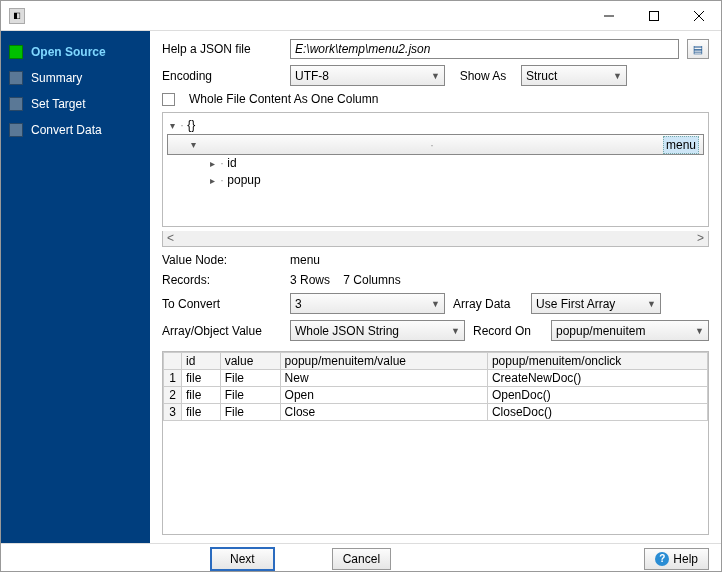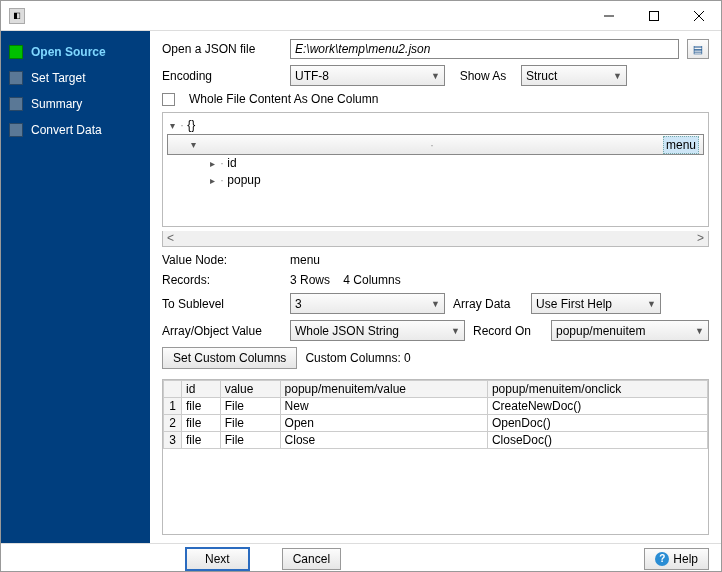--- a/index.html
+++ b/index.html
@@ -38,21 +38,21 @@
 .btn { border: 1px solid #999; background: linear-gradient(#fcfcfc,#e6e6e6); padding: 3px 10px; }
 .btn.primary { border: 2px solid #2a6bbf; padding: 3px 18px; }
 .btn.help { border: 1px solid #999; padding: 3px 10px; display: flex; align-items: center; gap: 4px; }
 
 .tbl { border: 1px solid #bbb; flex: 1; overflow: auto; margin-top: 4px; }
 table { border-collapse: collapse; width: 100%; }
 th, td { border: 1px solid #ccc; padding: 1px 4px; text-align: left; font-weight: normal; height: 17px; }
 th { background: #f4f4f4; }
 th.rh, td.rh { width: 18px; background: #f4f4f4; text-align: center; }
 
-.foot { height: 30px; border-top: 1px solid #ddd; display: flex; align-items: center; justify-content: center; gap: 32px; padding: 0 12px; }
+.foot { height: 30px; border-top: 1px solid #ddd; display: flex; align-items: center; justify-content: center; gap: 57px; padding: 0 12px; }
 .foot .right { margin-left: auto; }
 .hicon { width: 14px; height: 14px; border-radius: 50%; background: #2a8dd4; color: #fff; display: inline-flex; align-items: center; justify-content: center; font-size: 10px; font-weight: bold; }
 </style>
 </head>
 <body>
 
 <div class="titlebar">
   <div class="icon">◧</div>
   <div class="spacer"></div>
   <div class="tbtn">
@@ -74,35 +74,35 @@
 </div>
 
 <div class="body">
   <div class="side" id="side">
       <div class="step active">
         <div class="sq"></div>
         <span>Open Source</span>
       </div>
       <div class="step">
         <div class="sq"></div>
+        <span>Summary</span>
+      </div>
+      <div class="step">
+        <div class="sq"></div>
         <span>Set Target</span>
       </div>
       <div class="step">
         <div class="sq"></div>
-        <span>Summary</span>
-      </div>
-      <div class="step">
-        <div class="sq"></div>
         <span>Convert Data</span>
       </div>
     </div>
 
   <div class="main">
     <div class="row">
-      <div class="lbl">Open a JSON file</div>
+      <div class="lbl">Help a JSON file</div>
       <input class="inp" value="E:\work\temp\menu2.json" style="">
       <div class="icbtn">▤</div>
     </div>
     <div class="row">
       <div class="lbl">Encoding</div>
       <div class="sel sm">
           <span>UTF-8</span>
           <span class="arr">▼</span>
         </div>
       <div style="width:60px;text-align:center">Show As</div>
@@ -130,49 +130,45 @@
         <span>&lt;</span>
         <span>&gt;</span>
       </div>
 
     <div class="row">
         <div class="lbl">Value Node:</div>
         <div>menu</div>
       </div>
     <div class="row">
         <div class="lbl">Records:</div>
-        <div style="white-space:pre">3 Rows    4 Columns</div>
-      </div>
-    <div class="row">
-      <div class="lbl">To Sublevel</div>
+        <div style="white-space:pre">3 Rows    7 Columns</div>
+      </div>
+    <div class="row">
+      <div class="lbl">To Convert</div>
       <div class="sel sm">
           <span>3</span>
           <span class="arr">▼</span>
         </div>
       <div style="width:70px">Array Data</div>
       <div class="sel sm" style="width:130px">
-          <span>Use First Help</span>
+          <span>Use First Array</span>
           <span class="arr">▼</span>
         </div>
     </div>
     <div class="row">
       <div class="lbl">Array/Object Value</div>
       <div class="sel m">
           <span>Whole JSON String</span>
           <span class="arr">▼</span>
         </div>
       <div style="width:70px">Record On</div>
       <div class="sel sm" style="width:158px">
           <span>popup/menuitem</span>
           <span class="arr">▼</span>
         </div>
-    </div>
-    <div class="row">
-      <button class="btn">Set Custom Columns</button>
-      <div>Custom Columns: 0</div>
     </div>
 
     <div class="tbl">
       <table id="tbl">
           <tbody>
             <tr>
               <th class="rh"></th>
               <th>id</th>
               <th>value</th>
               <th>popup/menuitem/value</th>

